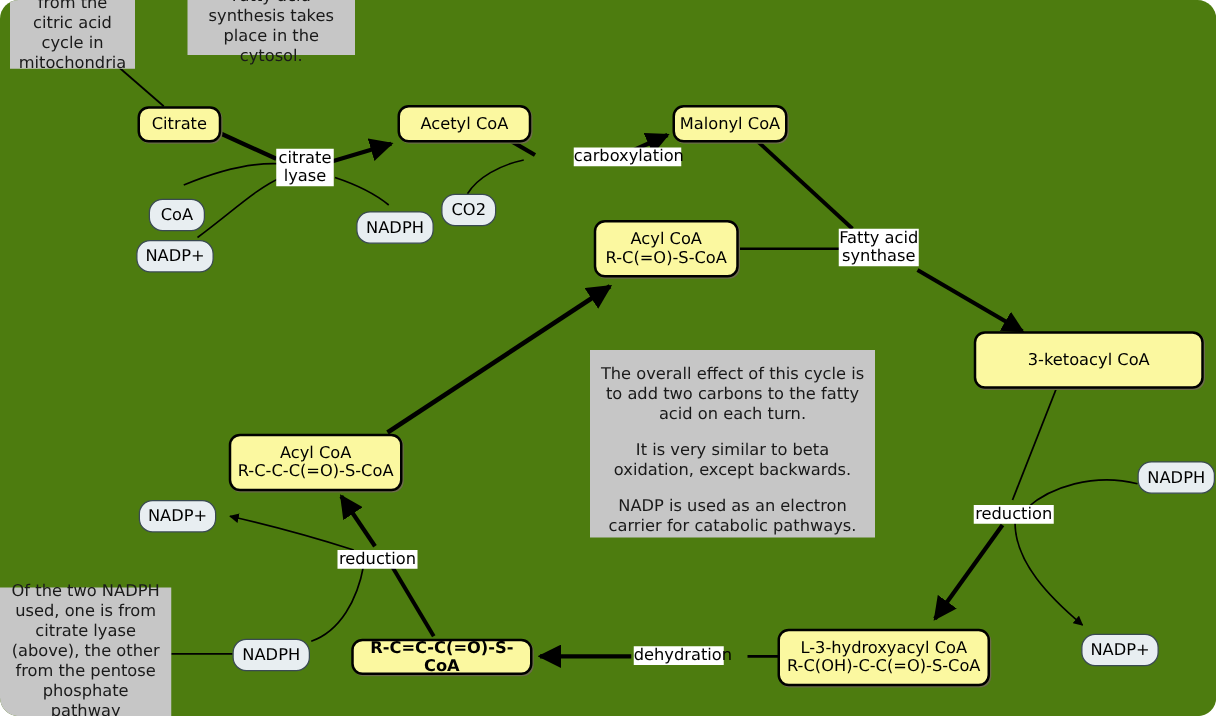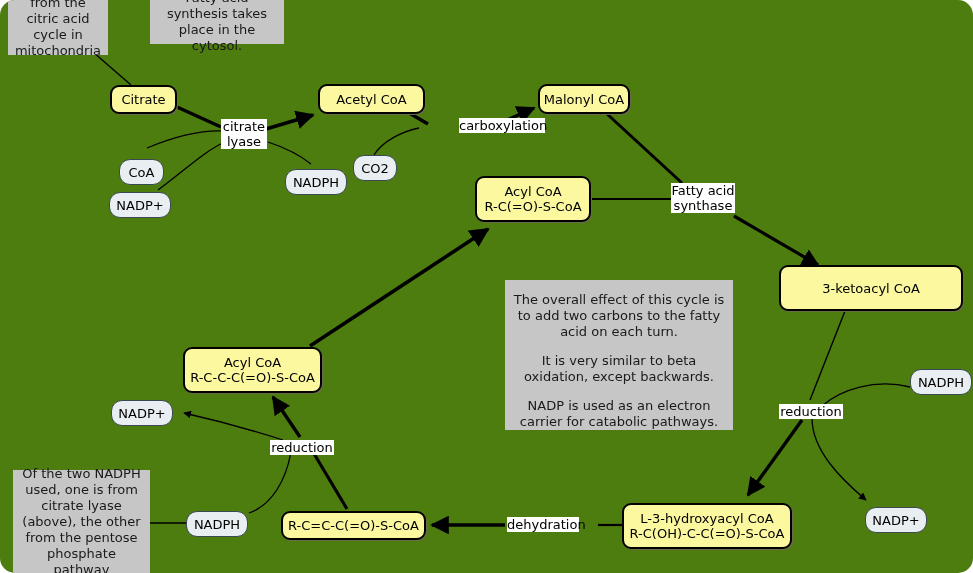--- a/index.html
+++ b/index.html
@@ -161,35 +161,35 @@
       <rect x="2" y="10.5" width="4" height="3.5" fill="#6f7fa8" stroke="#20304f" stroke-width="0.7"></rect>
       <rect x="6.6" y="10.5" width="4" height="3.5" fill="#6f7fa8" stroke="#20304f" stroke-width="0.7"></rect>
       <rect x="11.2" y="10.5" width="4" height="3.5" fill="#6f7fa8" stroke="#20304f" stroke-width="0.7"></rect>
     </svg>
   </div>
 
   <div class="node note" style="left:150px; top:0px; width:134px; height:44px;">
     <p>Fatty acid synthesis takes place in the cytosol.</p>
   </div>
 
-  <div class="node note" style="left:472px; top:280px; width:228px; height:150px; justify-content:flex-start; padding-top:12px;margin-left:33px;">
+  <div class="node note" style="left:472px; top:280px; width:228px; height:150px; justify-content:flex-start; padding-top:12px;">
     <p>The overall effect of this cycle is to add two carbons to the fatty acid on each turn.</p>
     <p>It is very similar to beta oxidation, except backwards.</p>
     <p>NADP is used as an electron carrier for catabolic pathways.</p>
     <svg class="tree-icon" style="margin-top:6px;" viewBox="0 0 17 17">
       <rect x="0.5" y="0.5" width="16" height="16" fill="#e9eef5" stroke="#3a6ea5" stroke-width="1"></rect>
       <rect x="6" y="2.5" width="5" height="3.5" fill="#6f7fa8" stroke="#20304f" stroke-width="0.7"></rect>
       <path d="M8.5 6 L8.5 8.5 M4 8.5 L13 8.5 M4 8.5 L4 10.5 M8.5 8.5 L8.5 10.5 M13 8.5 L13 10.5" stroke="#20304f" stroke-width="0.8" fill="none"></path>
       <rect x="2" y="10.5" width="4" height="3.5" fill="#6f7fa8" stroke="#20304f" stroke-width="0.7"></rect>
       <rect x="6.6" y="10.5" width="4" height="3.5" fill="#6f7fa8" stroke="#20304f" stroke-width="0.7"></rect>
       <rect x="11.2" y="10.5" width="4" height="3.5" fill="#6f7fa8" stroke="#20304f" stroke-width="0.7"></rect>
     </svg>
   </div>
 
-  <div class="node note" style="left:0px; top:470px; width:137px; height:103px;margin-left:13px;">
+  <div class="node note" style="left:0px; top:470px; width:137px; height:103px;">
     <p>Of the two NADPH used, one is from citrate lyase (above), the other from the pentose phosphate pathway</p>
   </div>
 
   <div class="node concept" style="left:110px; top:85px; width:67px; height:29px;">
     <span>Citrate</span>
   </div>
 
   <div class="node concept" style="left:318px; top:84px; width:107px; height:30px;">
     <span>Acetyl CoA</span>
   </div>
@@ -205,21 +205,21 @@
 
   <div class="node concept" style="left:779px; top:265px; width:184px; height:46px;">
     <span>3-ketoacyl CoA</span>
   </div>
 
   <div class="node concept" style="left:622px; top:503px; width:170px; height:46px;">
     <span>L-3-hydroxyacyl CoA</span>
     <span class="l2">R-C(OH)-C-C(=O)-S-CoA</span>
   </div>
 
-  <div class="node concept" style="left:281px; top:511px; width:145px; height:29px;">
+  <div class="node concept" style="left:281px; top:511px; width:145px; height:29px;font-weight:bold;">
     <span>R-C=C-C(=O)-S-CoA</span>
   </div>
 
   <div class="node concept" style="left:183px; top:347px; width:139px; height:46px;">
     <span>Acyl CoA</span>
     <span class="l2">R-C-C-C(=O)-S-CoA</span>
   </div>
 
   <div class="node aux" style="left:104px; top:159px; width:45px; height:26px;margin-left:15px;">
     <span>CoA</span>

